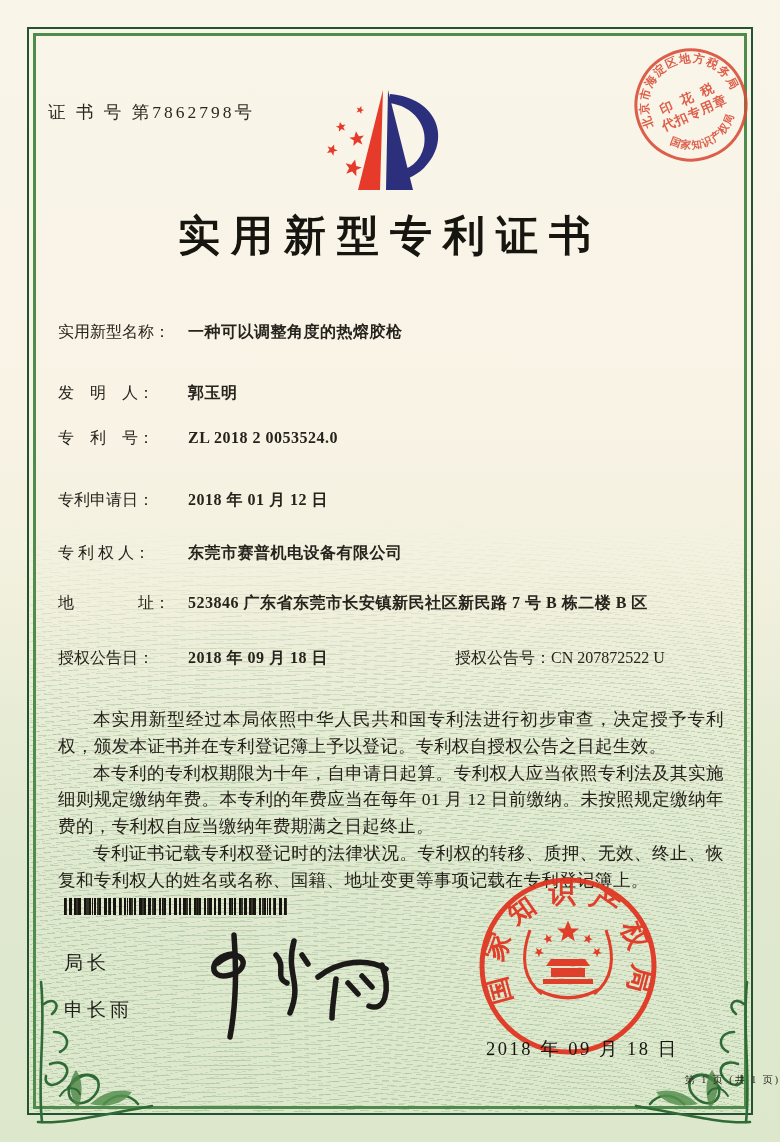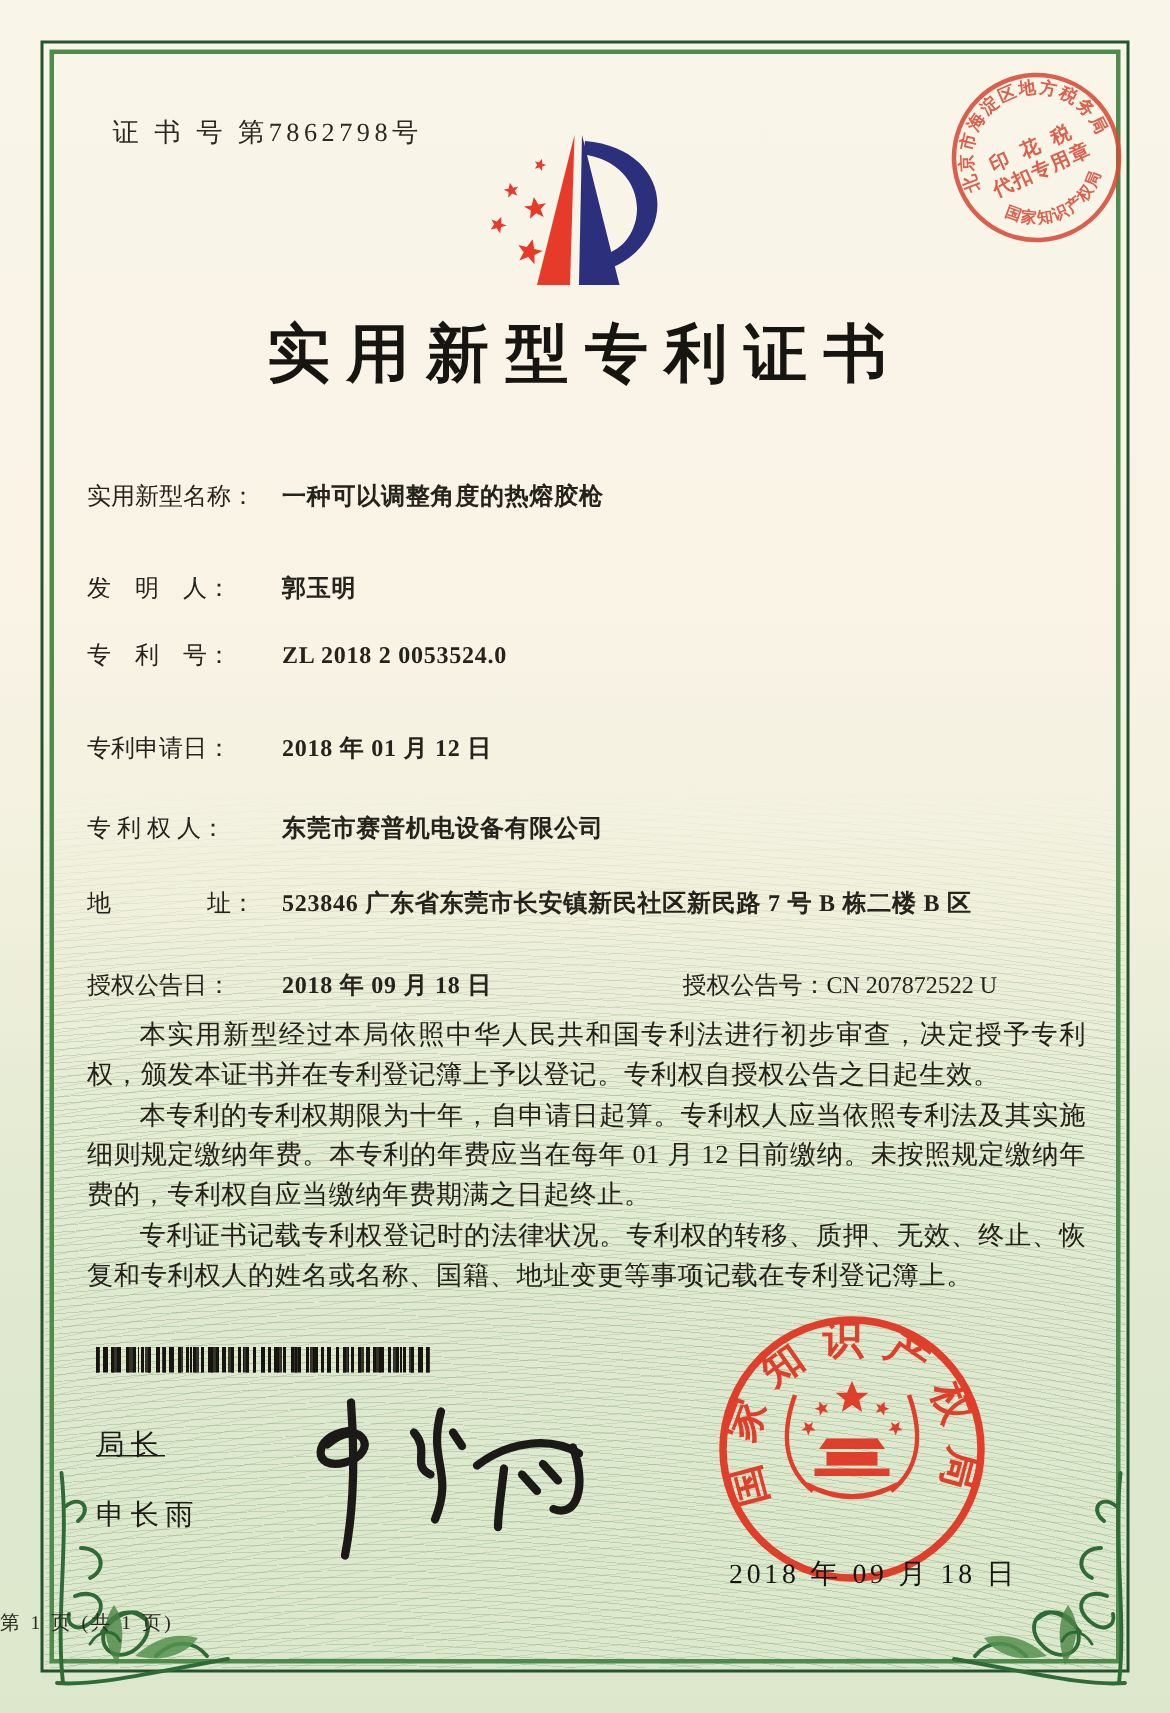--- a/index.html
+++ b/index.html
@@ -13,53 +13,53 @@
     position:absolute;left:30px;right:30px;top:46%;bottom:30px;pointer-events:none;
     background:
       repeating-radial-gradient(140% 110% at 28% 225%, rgba(118,166,116,.34) 0 1px, rgba(118,166,116,0) 1px 7px),
       repeating-radial-gradient(150% 120% at 78% 235%, rgba(118,166,116,.22) 0 1px, rgba(118,166,116,0) 1px 9px);
     -webkit-mask-image:linear-gradient(180deg,transparent 0,#000 34%,#000 100%);
             mask-image:linear-gradient(180deg,transparent 0,#000 34%,#000 100%);
   }
   .frame-outer{position:absolute;inset:27px;border:2px solid #24542f;pointer-events:none;}
   .frame-inner{position:absolute;inset:33px;border:3px solid #4f8c4c;pointer-events:none;}
 
-  .cert-no{position:absolute;left:48px;top:76px;font-size:17.5px;letter-spacing:3px;color:#2b2822;margin-left:27px;}
+  .cert-no{position:absolute;left:48px;top:100px;font-size:17.5px;letter-spacing:3px;color:#2b2822;}
   .title{position:absolute;left:0;right:0;top:208px;text-align:center;
          font-size:42px;font-weight:700;letter-spacing:11px;color:#171510;}
 
   .row{position:absolute;left:58px;right:60px;display:flex;align-items:flex-start;
        font-size:16px;line-height:27px;}
   .row .lbl{flex:0 0 130px;white-space:pre;}
   .row .val{flex:1;letter-spacing:.5px;font-weight:bold;}
   .r0{top:318px}.r1{top:379px}.r2{top:424px}.r3{top:486px}
   .r4{top:539px}.r5{top:589px}.r6{top:644px}
   .r5 .val{max-width:500px;}
   .announce2{position:absolute;left:397px;top:0;white-space:nowrap;}
 
-  .paras{position:absolute;left:58px;right:56px;top:676px;font-size:17.5px;
+  .paras{position:absolute;left:58px;right:56px;top:706px;font-size:17.5px;
          line-height:26.8px;letter-spacing:.4px;text-align:justify;color:#24211b;}
   .paras p{margin:0;text-indent:2em;}
 
   .barcode{position:absolute;left:64px;top:898px;width:224px;height:17px;
     background:
       repeating-linear-gradient(90deg,#17140f 0 2px,transparent 2px 5px),
       repeating-linear-gradient(90deg,#17140f 0 1px,transparent 1px 7px),
       repeating-linear-gradient(90deg,rgba(23,20,15,.85) 0 3px,transparent 3px 11px);}
 
-  .signer-title{position:absolute;left:64px;top:950px;font-size:19px;letter-spacing:4px;color:#1e1c17;text-decoration:underline;}
+  .signer-title{position:absolute;left:64px;top:950px;font-size:19px;letter-spacing:4px;color:#1e1c17;}
   .signer-name{position:absolute;left:64px;top:997px;font-size:19px;letter-spacing:4px;color:#1e1c17;}
   .signature{position:absolute;left:190px;top:925px;}
 
   .seal{position:absolute;left:468px;top:866px;opacity:.93;}
   .seal-date{position:absolute;left:486px;top:1036px;font-size:18.5px;letter-spacing:2.5px;color:#171511;}
   .tax-stamp{position:absolute;left:616px;top:30px;opacity:.88;}
 
-  .footer{position:absolute;left:0;right:0;top:1073px;text-align:left;
-          font-size:13px;letter-spacing:2px;color:#2a2720;}
+  .footer{position:absolute;left:0;right:0;top:1073px;text-align:right;
+          font-size:10px;letter-spacing:2px;color:#2a2720;}
 
   .flourish{position:absolute;pointer-events:none;}
   .flourish.bl{left:34px;bottom:16px;}
   .flourish.br{right:26px;bottom:16px;transform:scaleX(-1);}
 
   svg text{font-family:"Liberation Serif","DejaVu Serif",serif;}
 </style>
 </head>
 <body>
 

